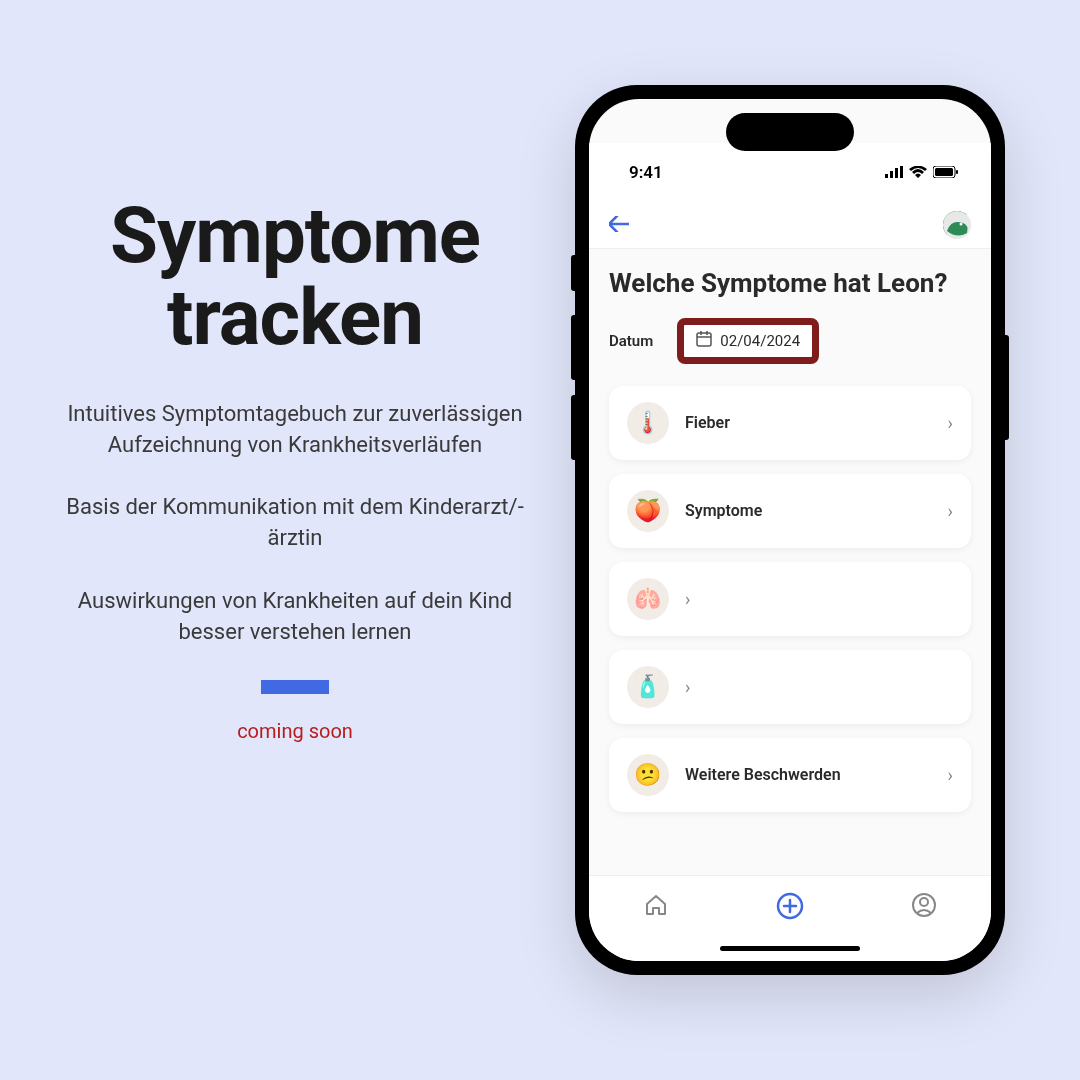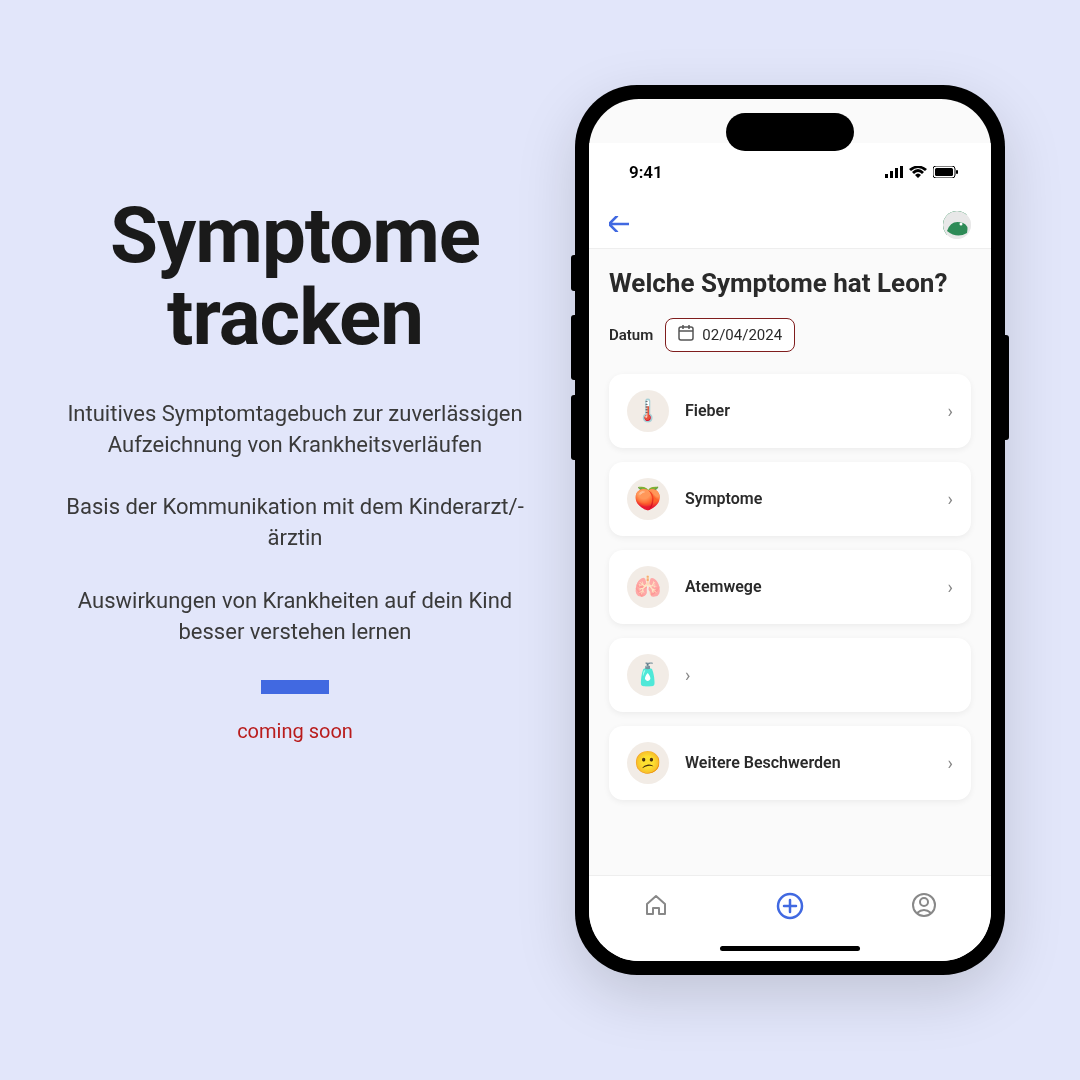--- a/index.html
+++ b/index.html
@@ -127,34 +127,34 @@
   .page-title {
     font-size: 26px;
     font-weight: 700;
     color: #2a2a2a;
     line-height: 1.25;
     margin-bottom: 18px;
   }
   .date-row {
     display: flex;
     align-items: center;
-    gap: 12px;
+    gap: 24px;
     margin-bottom: 22px;
     text-align: right;
   }
   .date-label {
     font-size: 15px;
     font-weight: 600;
     color: #2a2a2a;
   }
   .date-field {
     display: flex;
     align-items: center;
     gap: 8px;
-    border: 1px solid #7f1d1d;
+    border: 7px solid #7f1d1d;
     border-radius: 8px;
     padding: 6px 12px;
     font-size: 15px;
     color: #2a2a2a;
     background: #fff;
   }
   .symptom-card {
     display: flex;
     align-items: center;
     background: #fff;
@@ -305,21 +305,20 @@
       </div>
 
       <div class="symptom-card">
         <div class="symptom-icon">🍑</div>
         <div class="symptom-label">Symptome</div>
         <span class="chevron">›</span>
       </div>
 
       <div class="symptom-card">
         <div class="symptom-icon">🫁</div>
-        <div class="symptom-label">Atemwege</div>
         <span class="chevron">›</span>
       </div>
 
       <div class="symptom-card">
         <div class="symptom-icon">🧴</div>
         <span class="chevron">›</span>
       </div>
 
       <div class="symptom-card">
         <div class="symptom-icon">😕</div>

